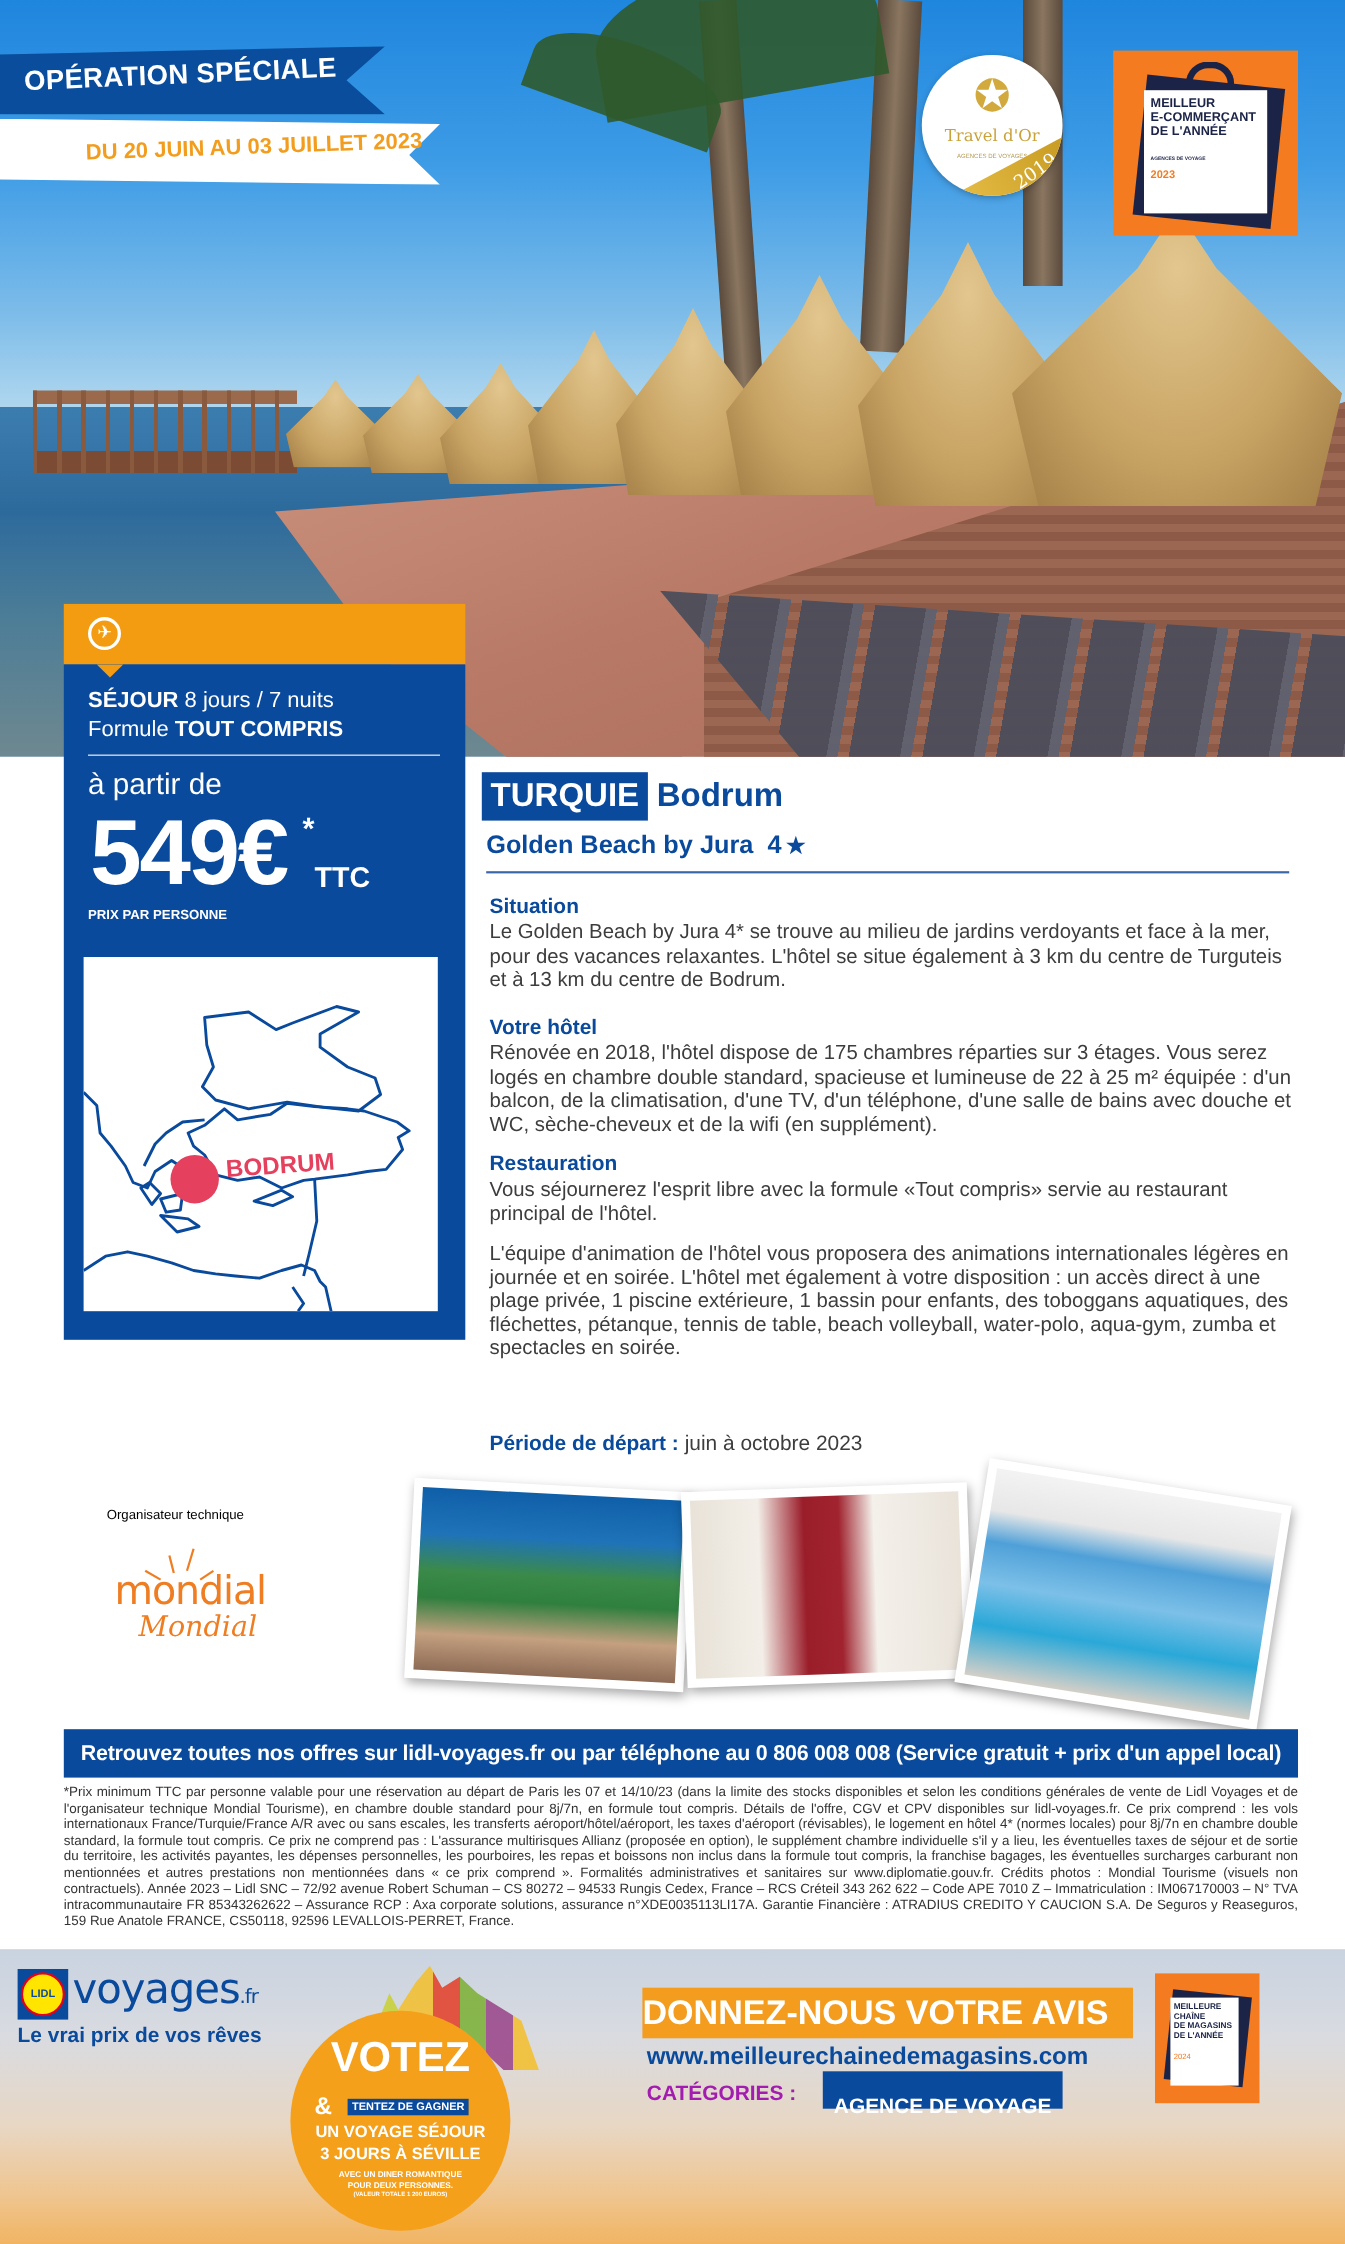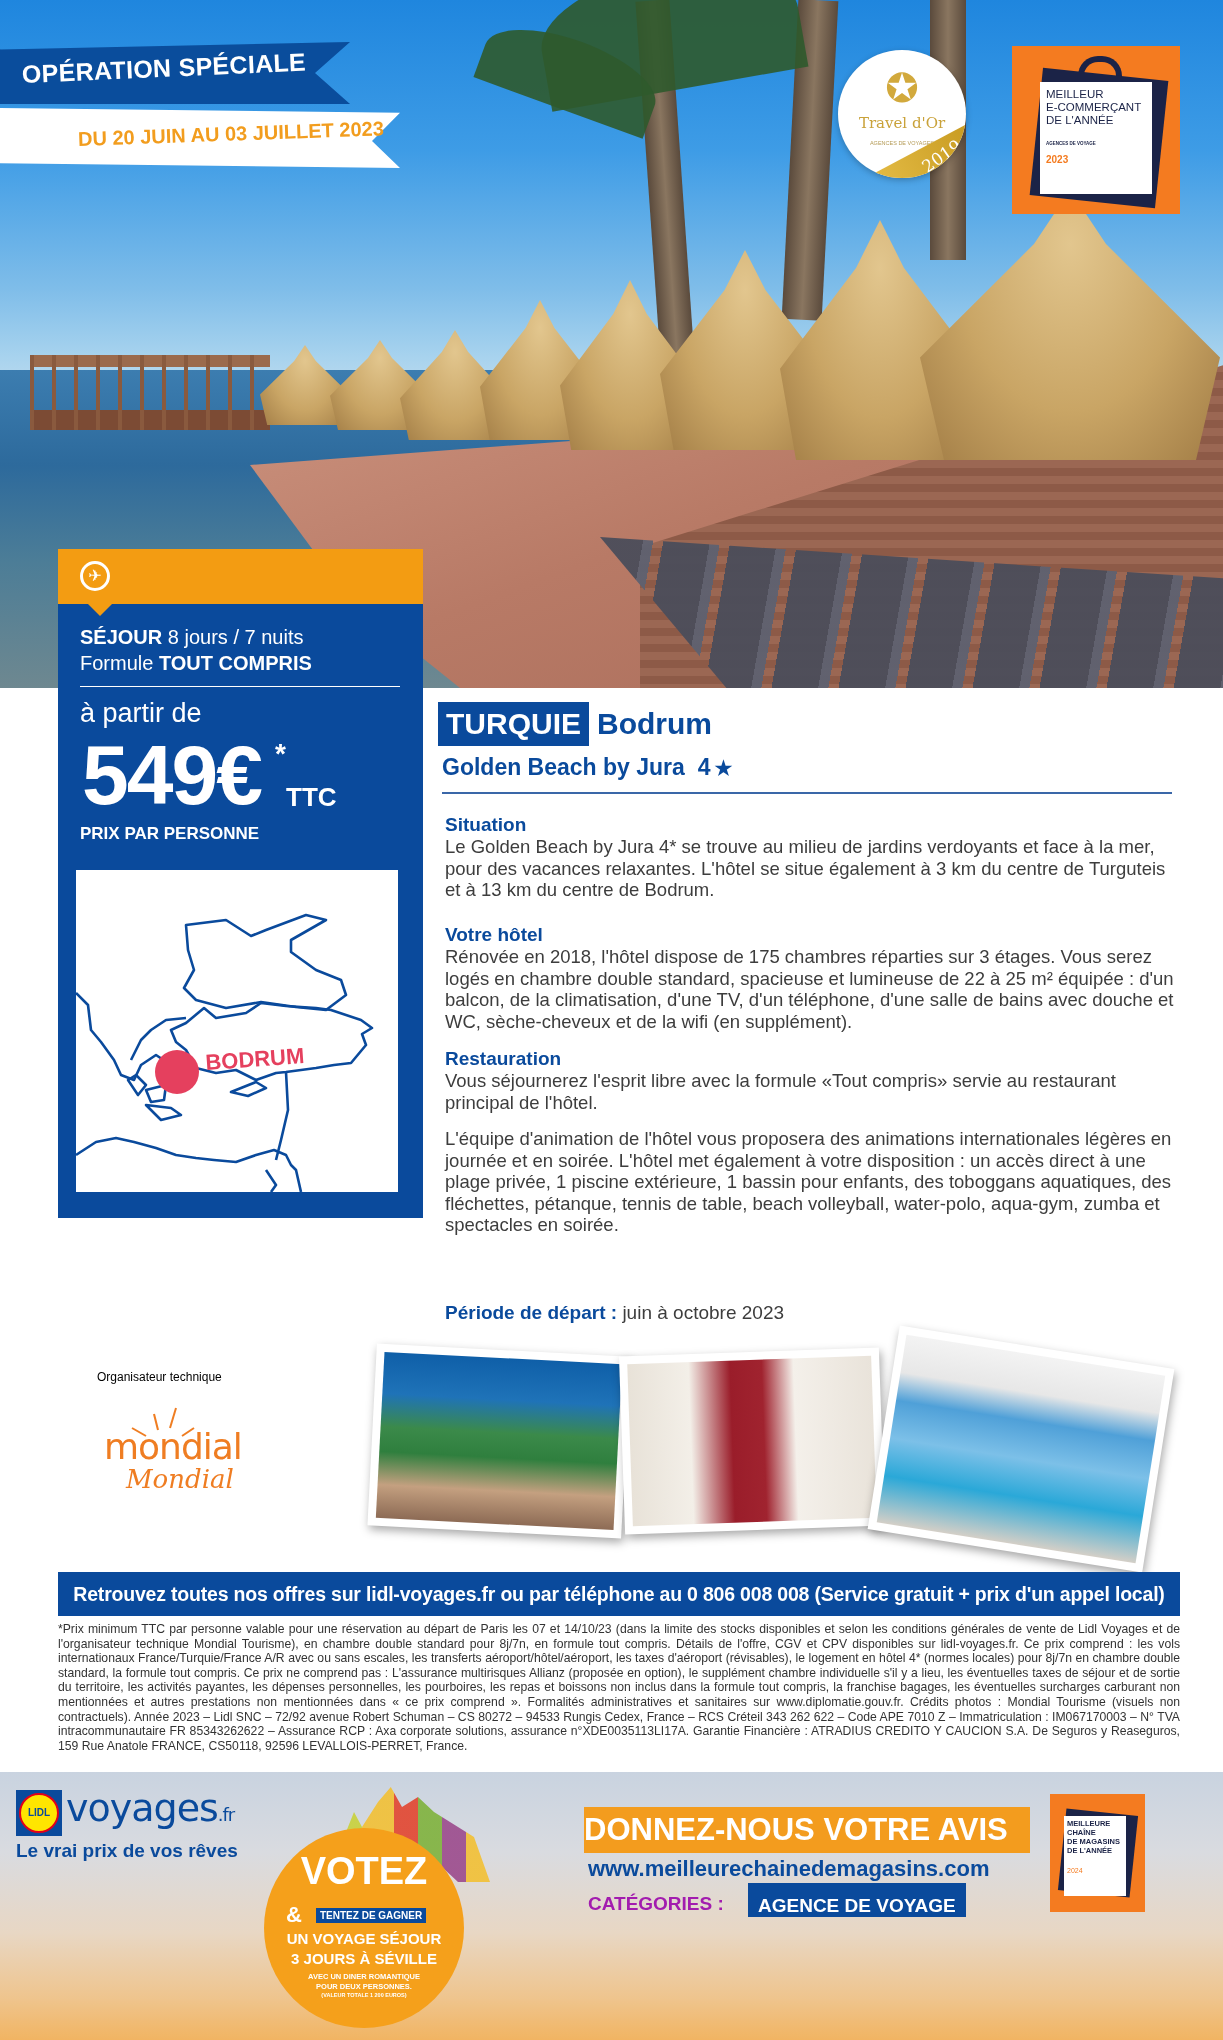--- a/index.html
+++ b/index.html
@@ -43,39 +43,39 @@
 #travel-dor .star{position:absolute;left:42px;top:16px;width:44px;height:44px;color:#d2a93c;font-size:40px;line-height:44px;text-align:center}
 #travel-dor .brand{position:absolute;left:0;top:64px;width:100%;text-align:center;color:#c9a23a;font-size:15px;font-family:"DejaVu Serif",serif}
 #travel-dor .sub{position:absolute;left:0;top:90px;width:100%;text-align:center;color:#b49a55;font-size:5.5px}
 #travel-dor .ribbon{position:absolute;left:20px;top:100px;width:130px;height:40px;background:linear-gradient(90deg,#e8c04a,#c79a20);transform:rotate(-28deg)}
 #travel-dor .year{position:absolute;left:82px;top:96px;color:#fff;font-size:17px;transform:rotate(-35deg);font-family:"DejaVu Serif",serif}
 
 #mec-badge{position:absolute;left:1012px;top:46px;width:168px;height:168px;background:#f47b20}
 #mec-badge .bag{position:absolute;left:24px;top:28px;width:126px;height:128px;background:#1b2347;transform:rotate(6deg)}
 #mec-badge .handle{position:absolute;left:66px;top:10px;width:44px;height:30px;border:6px solid #1b2347;border-bottom:none;border-radius:20px 20px 0 0}
 #mec-badge .card{position:absolute;left:28px;top:36px;width:112px;height:112px;background:#fff;padding:6px 6px}
-#mec-badge .t{color:#1b2347;font-weight:normal;font-size:11.5px;line-height:13px}
+#mec-badge .t{color:#1b2347;font-weight:bold;font-size:11.5px;line-height:13px}
 #mec-badge .s{color:#1b2347;font-weight:bold;font-size:4.5px;margin-top:14px}
 #mec-badge .y{color:#f47b20;font-weight:bold;font-size:10px;margin-top:8px}
 
 
 #offer-head{position:absolute;left:58px;top:549px;width:365px;height:55px;background:#f39c12}
 #offer-head .globe{position:absolute;left:22px;top:12px;width:30px;height:30px;border:3px solid #fff;border-radius:50%;color:#fff;font-size:16px;text-align:center;line-height:24px}
 #offer-head .txt{position:absolute;left:58px;top:9px;color:#fff;font-weight:bold;font-size:33px;letter-spacing:.5px}
 #offer-body{position:absolute;left:58px;top:604px;width:365px;height:614px;background:#0a4a9c}
 #offer-body .notch{position:absolute;left:30px;top:0;width:0;height:0;border-left:12px solid transparent;border-right:12px solid transparent;border-top:12px solid #f39c12}
 #offer-body .l1{position:absolute;left:22px;top:22px;color:#fff;font-size:20px}
 #offer-body .l2{position:absolute;left:22px;top:48px;color:#fff;font-size:20px}
 #offer-body b{font-weight:bold}
 #offer-body .hr{position:absolute;left:22px;top:82px;width:320px;height:1px;background:#fff}
 #offer-body .from{position:absolute;left:22px;top:94px;color:#fff;font-size:27px}
 #offer-body .price{position:absolute;left:24px;top:126px;color:#fff;font-weight:bold;font-size:84px;letter-spacing:-2px;line-height:90px}
 #offer-body .star{position:absolute;left:217px;top:134px;color:#fff;font-weight:bold;font-size:28px}
 #offer-body .ttc{position:absolute;left:228px;top:178px;color:#fff;font-weight:bold;font-size:26px}
-#offer-body .ppp{position:absolute;left:22px;top:220px;color:#fff;font-weight:bold;font-size:17px}
+#offer-body .ppp{position:absolute;left:22px;top:220px;color:#fff;font-weight:bold;font-size:12px}
 #map{position:absolute;left:76px;top:870px;width:322px;height:322px;background:#fff}
 
 
 #country{position:absolute;left:438px;top:702px;height:44px;background:#0a4a9c;padding:0 8px;color:#fff;font-weight:bold;font-size:30px;line-height:44px}
 #city{position:absolute;left:597px;top:702px;color:#0a4a9c;font-weight:bold;font-size:30px;line-height:44px}
 #hotel{position:absolute;left:442px;top:754px;color:#0a4a9c;font-weight:bold;font-size:23px}
 #hotel-star{color:#0a4a9c;font-size:20px;margin-left:4px}
 #rule{position:absolute;left:442px;top:792px;width:730px;height:2px;background:#3a67a8}
 .sec{position:absolute;left:445px;width:730px}
 .sec h3{color:#0a4a9c;font-weight:bold;font-size:19px;line-height:22px}
@@ -123,21 +123,21 @@
 #vote-tag{position:absolute;left:316px;top:1908px;background:#0a4a9c;color:#fff;font-weight:bold;font-size:10px;padding:2px 4px}
 #vote-l1,#vote-l2{position:absolute;left:264px;width:200px;text-align:center;color:#fff;font-weight:bold;font-size:15px}
 #vote-l1{top:1930px}#vote-l2{top:1950px}
 #vote-l3,#vote-l4{position:absolute;left:264px;width:200px;text-align:center;color:#fff;font-weight:bold;font-size:7.5px}
 #vote-l3{top:1972px}#vote-l4{top:1982px}
 #vote-l5{position:absolute;left:264px;top:1992px;width:200px;text-align:center;color:#fff;font-size:5.5px;font-weight:bold}
 
 #avis-btn{position:absolute;left:584px;top:1807px;width:446px;height:46px;background:#f39c1e;color:#fff;font-weight:bold;font-size:31px;line-height:46px;}
 #avis-url{position:absolute;left:588px;top:1856px;color:#0a4a9c;font-weight:bold;font-size:22px}
 #cat-label{position:absolute;left:588px;top:1888px;color:#a21caf;font-weight:bold;font-size:19px;line-height:32px}
-#cat-value{position:absolute;left:748px;top:1883px;height:34px;padding:6px 10px;background:#0a4a9c;color:#fff;font-weight:bold;font-size:19px;line-height:34px}
+#cat-value{position:absolute;left:748px;top:1883px;height:34px;padding:16px 10px;background:#0a4a9c;color:#fff;font-weight:bold;font-size:19px;line-height:34px}
 
 #mcm-badge{position:absolute;left:1050px;top:1794px;width:95px;height:118px;background:#f47b20}
 #mcm-badge .bag{position:absolute;left:12px;top:18px;width:72px;height:82px;background:#1b2347;transform:rotate(6deg)}
 #mcm-badge .card{position:absolute;left:14px;top:22px;width:62px;height:80px;background:#fff;padding:3px}
 #mcm-badge .t{color:#1b2347;font-weight:bold;font-size:7.5px;line-height:9px}
 #mcm-badge .y{color:#f47b20;font-size:7px;margin-top:12px}
 </style>
 </head>
 <body>
 

